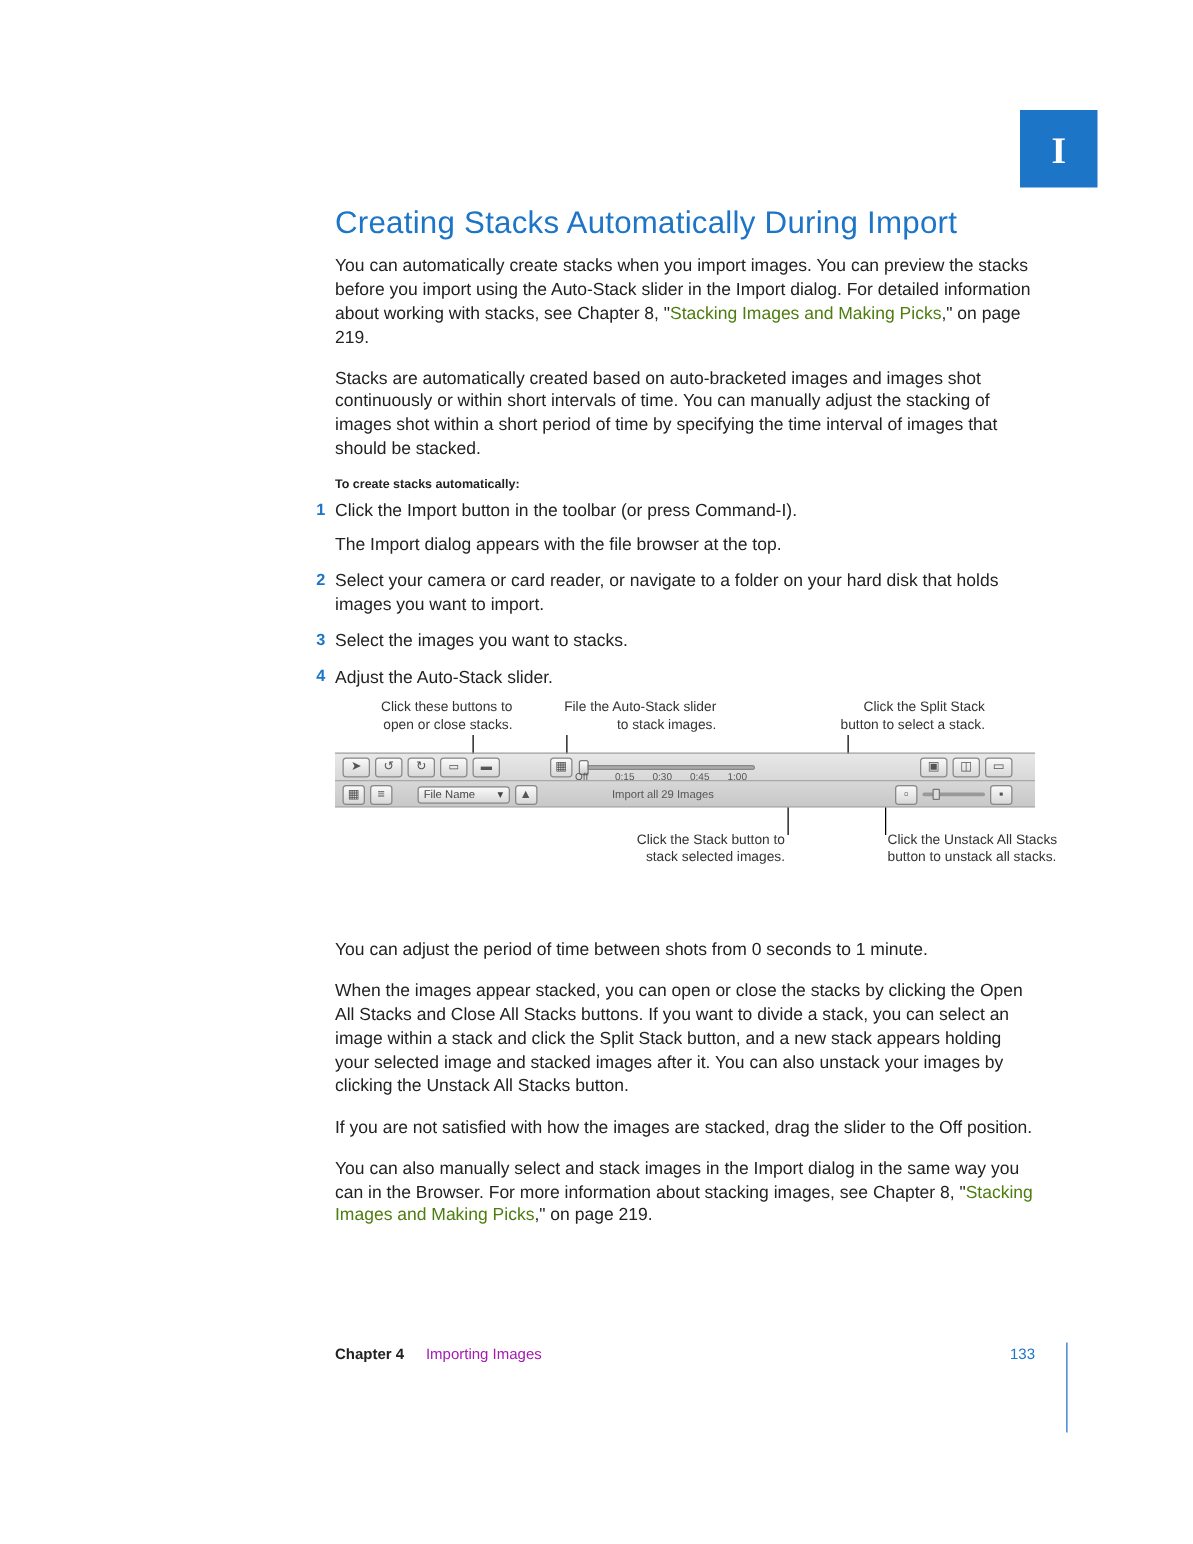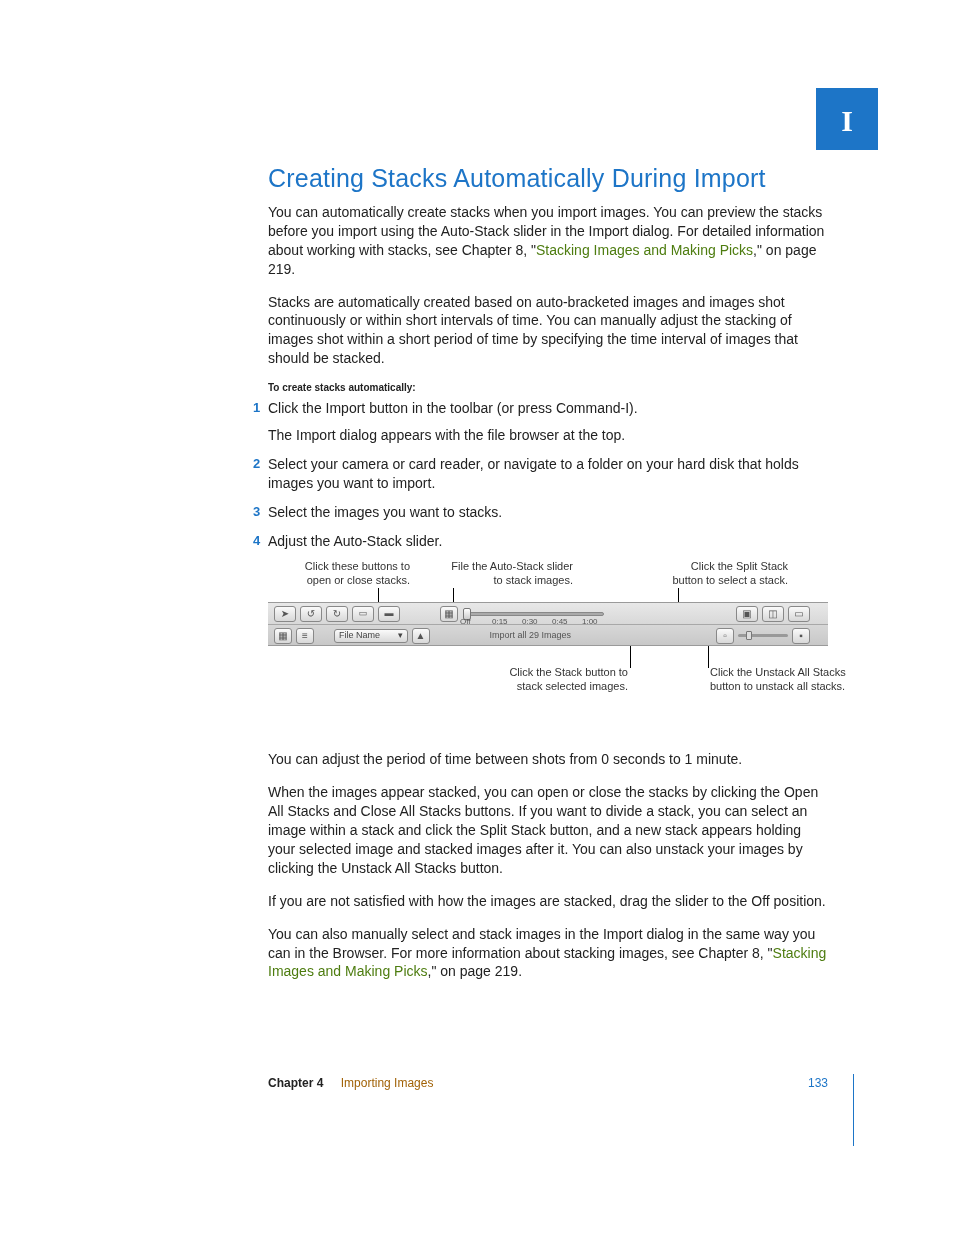--- a/index.html
+++ b/index.html
@@ -123,21 +123,21 @@
     left: 268px;
     top: 1076px;
     width: 560px;
     display: flex;
     justify-content: space-between;
     font-size: 12px;
     align-items: center;
   }
   .footer .left { font-size: 12px; }
   .footer .chapter-bold { font-weight: 700; }
-  .footer .chapter-name { color: #a16207; margin-left: 14px; }
+  .footer .chapter-name { color: #a21caf; margin-left: 14px; }
   .footer .pnum { color: #1d75c7; }
   .footer-rule {
     position:absolute;
     top: 1074px;
     right: 100px;
     width: 1px;
     height: 72px;
     background: #1d75c7;
   }
 </style>

